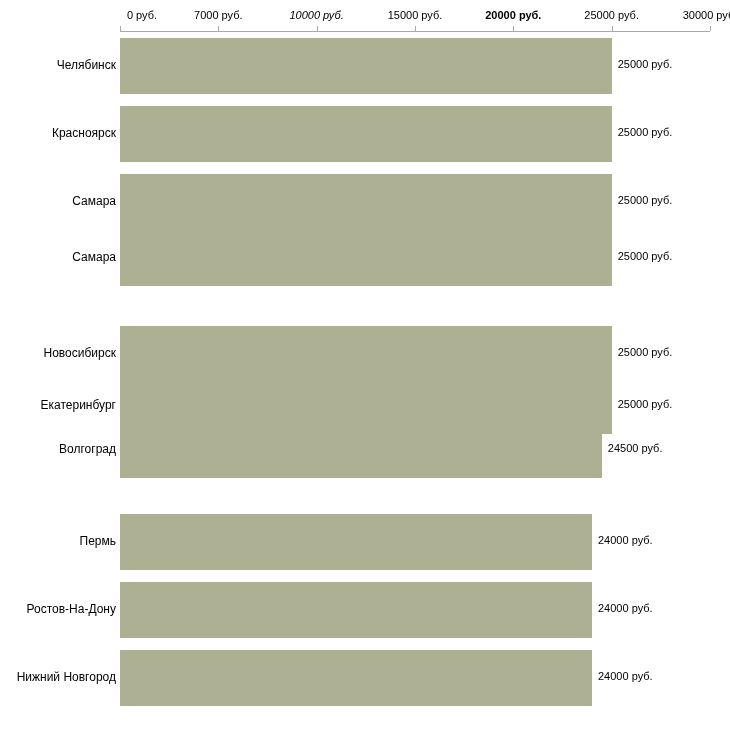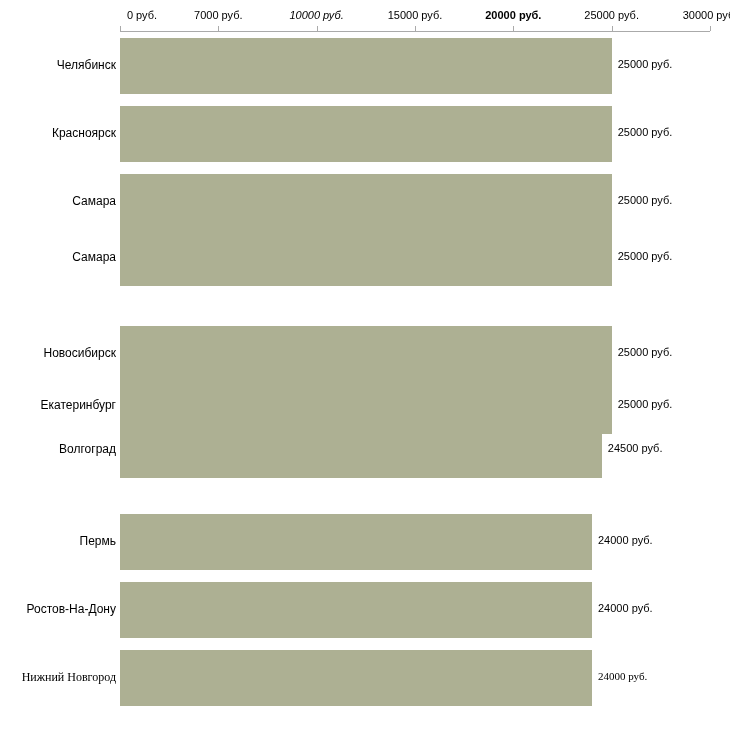--- a/index.html
+++ b/index.html
@@ -133,19 +133,19 @@
       <div class="row" style="top: 508px;">
         <div class="cat-label">Пермь</div>
         <div class="bar" style="width: 472px; background: rgb(173, 176, 147);"></div>
         <div class="bar-value" style="left: 598px;">24000 руб.</div>
       </div>
       <div class="row" style="top: 576px;">
         <div class="cat-label">Ростов-На-Дону</div>
         <div class="bar" style="width: 472px; background: rgb(173, 176, 147);"></div>
         <div class="bar-value" style="left: 598px;">24000 руб.</div>
       </div>
-      <div class="row" style="top: 644px; font-family: Liberation Serif, serif;">
+      <div class="row" style="top: 644px;">
         <div class="cat-label">Нижний Новгород</div>
         <div class="bar" style="width: 472px; background: rgb(173, 176, 147);"></div>
         <div class="bar-value" style="left: 598px;">24000 руб.</div>
       </div>
     </div>
 </div>
 
 </body></html>

